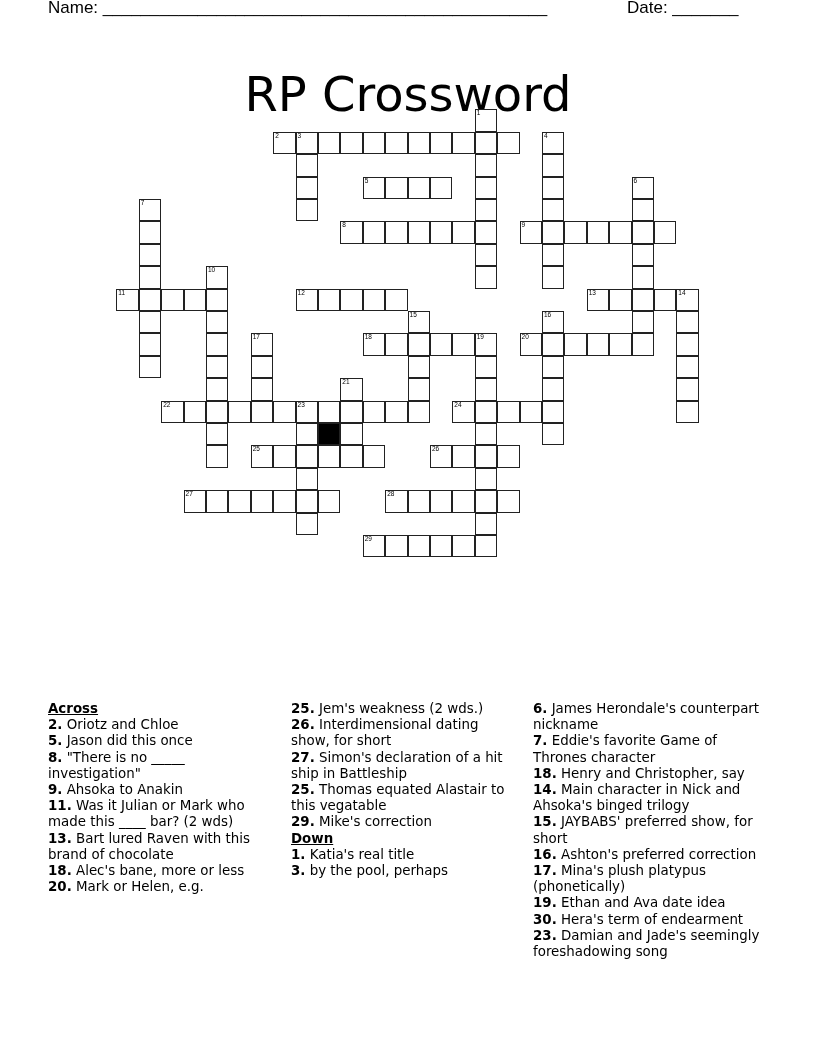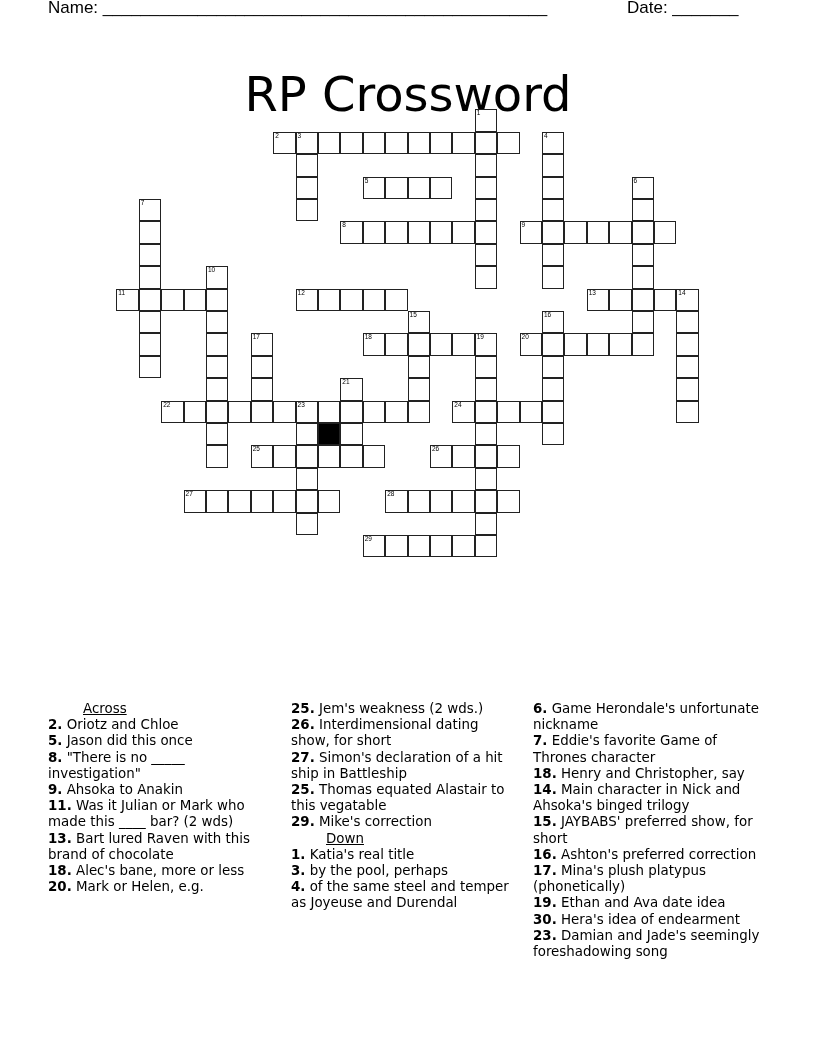--- a/index.html
+++ b/index.html
@@ -9,21 +9,21 @@
   .hdr-date { left:627px; }
   .title { position:absolute; top:34px; left:0; width:816px; text-align:center; font-family:"DejaVu Sans", sans-serif; font-size:48px; font-weight:normal; letter-spacing:0px; }
   #grid { position:absolute; left:117px; top:110px; }
   .cell { position:absolute; width:22.4px; height:22.4px; box-sizing:border-box; border:1.3px solid #222; background:#fff; margin-left:-0.65px; margin-top:-0.65px; }
   .cell.black { background:#000; }
   .cell .num { position:absolute; left:1px; top:0px; font-size:6.5px; font-family:"Liberation Sans", sans-serif; line-height:1; }
   .clues { position:absolute; top:701px; font-size:13.4px; line-height:16.2px; }
   .col1 { left:48px; width:230px; }
   .col2 { left:291px; width:230px; }
   .col3 { left:533px; width:240px; }
-  .clues .sec { font-weight:normal; text-decoration:underline;margin-left:35px; }
+  .clues .sec { font-weight:bold; text-decoration:underline; }
   .clues .clue { margin:0; }
   .clues .clue b { font-weight:bold; }
 </style>
 </head>
 <body>
 
 <div class="hdr hdr-name">Name: _______________________________________________</div>
 <div class="hdr hdr-date">Date: _______</div>
 <h1 class="title">RP Crossword</h1>
 
@@ -264,27 +264,26 @@
 
 <div class="clues col2">
   <div class="clue"><b>25.</b> <span>Jem's weakness (2 wds.)</span></div>
   <div class="clue"><b>26.</b> <span>Interdimensional dating show, for short</span></div>
   <div class="clue"><b>27.</b> <span>Simon's declaration of a hit ship in Battleship</span></div>
   <div class="clue"><b>25.</b> <span>Thomas equated Alastair to this vegatable</span></div>
   <div class="clue"><b>29.</b> <span>Mike's correction</span></div>
   <div class="sec">Down</div>
   <div class="clue"><b>1.</b> <span>Katia's real title</span></div>
   <div class="clue"><b>3.</b> <span>by the pool, perhaps</span></div>
-  <div class="clue"><b>4.</b> <span>of the same steel and temper as Joyeuse and Durendal</span></div>
 </div>
 
 <div class="clues col3">
-  <div class="clue"><b>6.</b> <span>Game Herondale's unfortunate nickname</span></div>
+  <div class="clue"><b>6.</b> <span>James Herondale's counterpart nickname</span></div>
   <div class="clue"><b>7.</b> <span>Eddie's favorite Game of Thrones character</span></div>
   <div class="clue"><b>18.</b> <span>Henry and Christopher, say</span></div>
   <div class="clue"><b>14.</b> <span>Main character in Nick and Ahsoka's binged trilogy</span></div>
   <div class="clue"><b>15.</b> <span>JAYBABS' preferred show, for short</span></div>
   <div class="clue"><b>16.</b> <span>Ashton's preferred correction</span></div>
   <div class="clue"><b>17.</b> <span>Mina's plush platypus (phonetically)</span></div>
   <div class="clue"><b>19.</b> <span>Ethan and Ava date idea</span></div>
-  <div class="clue"><b>30.</b> <span>Hera's idea of endearment</span></div>
+  <div class="clue"><b>30.</b> <span>Hera's term of endearment</span></div>
   <div class="clue"><b>23.</b> <span>Damian and Jade's seemingly foreshadowing song</span></div>
 </div>
 
 </body></html>

